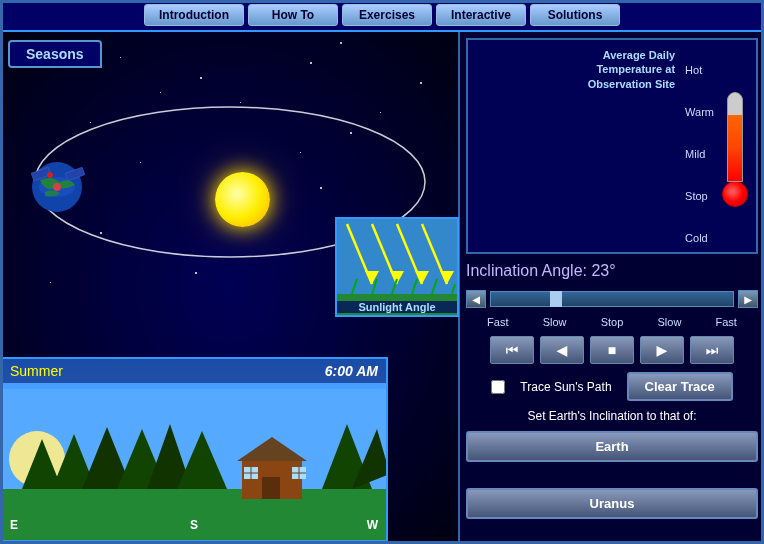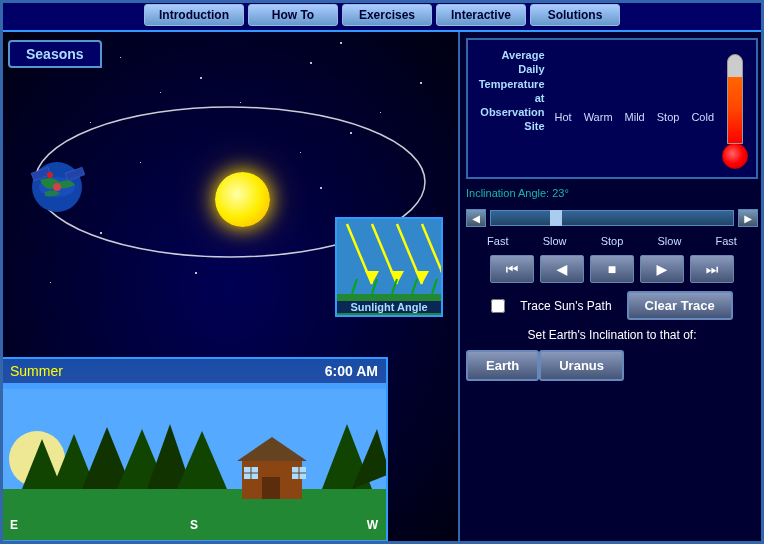--- a/index.html
+++ b/index.html
@@ -100,21 +100,21 @@
       border-radius: 50%;
       background: radial-gradient(circle at 40% 40%, #ffffaa, #ffee00, #ffaa00);
       box-shadow: 0 0 20px #ffdd00, 0 0 40px #ffaa0066;
     }
 
     
     #sunlight-box {
       position: absolute;
       top: 185px;
       left: 335px;
-      width: 108px;
+      width: 124px;
       height: 100px;
       border: 2px solid #3399ff;
       background: #003366;
       overflow: hidden;
     }
     #sunlight-label {
       position: absolute;
       bottom: 2px;
       left: 0;
       right: 0;
@@ -161,20 +161,21 @@
     }
     #season-name {
       color: #ffff00;
       font-size: 14px;
       font-weight: normal;
     }
     #time-display {
       color: #ffffff;
       font-size: 14px;
       font-weight: bold;
+      font-style: italic;
     }
 
     
     .compass-letter {
       position: absolute;
       color: white;
       font-size: 12px;
       font-weight: bold;
     }
 
@@ -193,22 +194,23 @@
     #temp-gauge-box {
       background: #000055;
       border: 2px solid #3366aa;
       padding: 8px;
       display: flex;
       gap: 10px;
       align-items: flex-start;
     }
     #temp-labels {
       display: flex;
-      gap: 12px;
-      align-items: center;
+      flex-direction: column;
+      gap: 30px;
+      align-items: flex-start;
       margin-top: 10px;
     }
     .temp-label {
       color: #ccddff;
       font-size: 11px;
     }
     #thermometer-container {
       display: flex;
       flex-direction: column;
       align-items: center;
@@ -249,22 +251,22 @@
     
     #controls-area {
       flex: 1;
       display: flex;
       flex-direction: column;
       gap: 8px;
     }
 
     
     #inclination-row {
-      color: #14b8a6;
-      font-size: 11px;
+      color: #c4b5fd;
+      font-size: 16px;
       padding: 2px 0;
     }
     #inclination-slider-row {
       display: flex;
       align-items: center;
       gap: 4px;
     }
     #inc-slider {
       flex: 1;
       height: 16px;
@@ -350,22 +352,23 @@
     }
 
     
     #set-inclination-label {
       color: white;
       font-size: 12px;
       text-align: center;
     }
     #planet-buttons-row {
       display: flex;
-      justify-content: flex-start;
-      gap: 0;
+      justify-content: center;
+      gap: 26px;
+      flex-direction: column;
     }
     .planet-btn {
       background: linear-gradient(to bottom, #8899bb, #445577);
       border: 2px solid #6688bb;
       color: white;
       padding: 6px 18px;
       font-size: 13px;
       font-weight: bold;
       cursor: pointer;
       border-radius: 3px;

